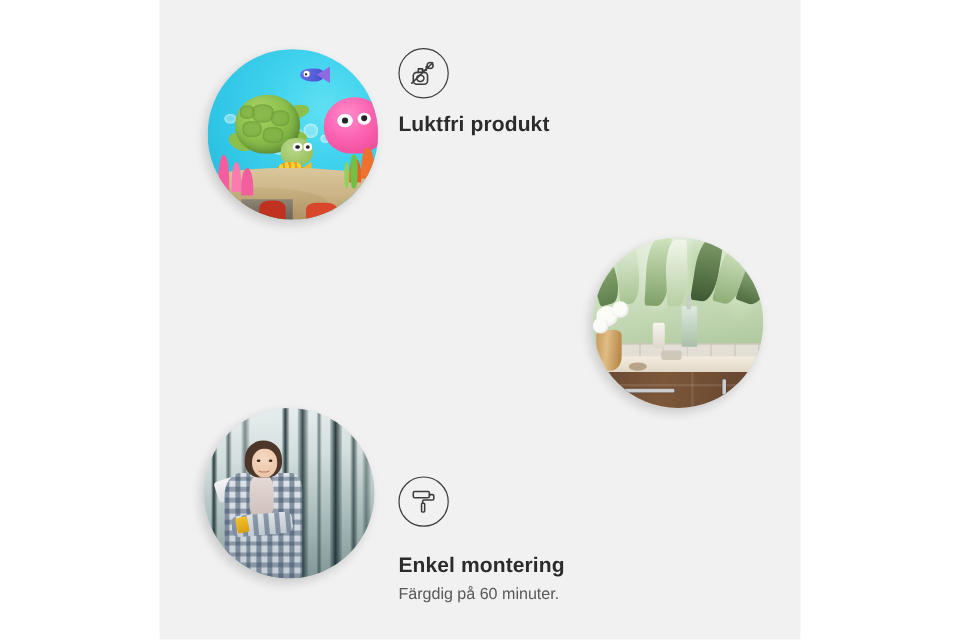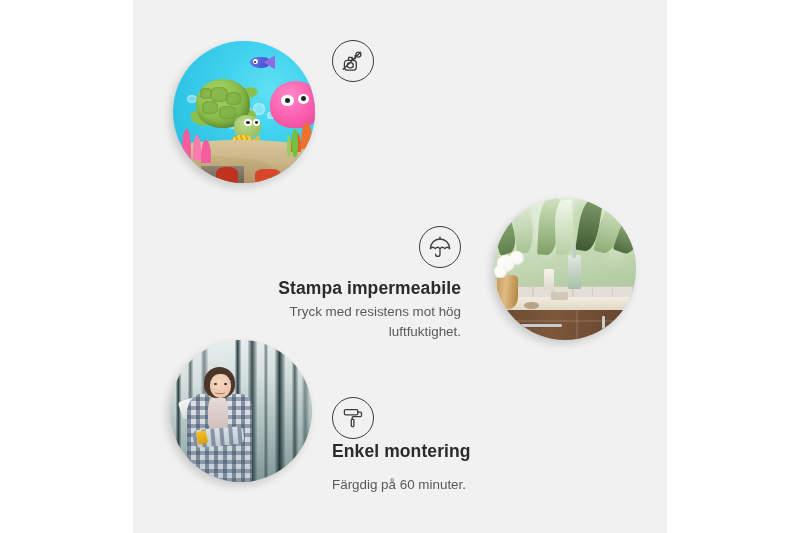--- a/index.html
+++ b/index.html
@@ -252,22 +252,22 @@
   #feature-odor { left: 332px; top: 40px; width: 296px; }
   #feature-odor .f-title { margin-top: 11px; }
   #feature-odor .f-body  { margin-top: 5px; }
 
   #feature-water { left: 216px; top: 226px; width: 245px; text-align: right; }
   #feature-water .f-icon { margin-left: auto; }
   #feature-water .f-title { margin-top: 10px; }
   #feature-water .f-body  { margin-top: 3px; }
 
   #feature-mount { left: 332px; top: 397px; width: 250px; }
-  #feature-mount .f-title { margin-top: 2px; }
-  #feature-mount .f-body  { margin-top: 13px; }
+  #feature-mount .f-title { margin-top: 22px; }
+  #feature-mount .f-body  { margin-top: 3px; }
 </style>
 </head>
 <body>
 
 <div id="stage">
 
   <div id="panel"></div>
 
   <div class="disc" id="disc-ocean">
     <div class="scene">
@@ -419,36 +419,23 @@
           <path d="M8.6 12.3V9.4h3.5v2.9"></path>
           <path d="M12.1 10.6h3.2"></path>
           <path d="M15.3 10.6v-3"></path>
           <circle cx="18.4" cy="6.6" r="2.5"></circle>
           <path d="M15.3 7.6h.9"></path>
           <ellipse cx="10.3" cy="17.3" rx="3" ry="2.6"></ellipse>
         </g>
         <line x1="3.2" y1="21.3" x2="20.6" y2="4.3" stroke="#3c3c3c" stroke-width="1.3" stroke-linecap="round"></line>
       </svg>
     </div>
+    <p class="f-title">Luktfri produkt</p>
   </div>
 
-  <div class="feature" id="feature-water">
-    <div class="f-icon">
-      <svg width="26" height="26" viewBox="0 0 26 26" aria-hidden="true">
-        <g fill="none" stroke="#3c3c3c" stroke-width="1.3" stroke-linecap="round" stroke-linejoin="round">
-          <path d="M3.4 14.6c0-5.3 4.3-9.6 9.6-9.6s9.6 4.3 9.6 9.6"></path>
-          <path d="M3.4 14.6c1.6-1.8 3.2-1.8 4.8 0 1.6-1.8 3.2-1.8 4.8 0 1.6-1.8 3.2-1.8 4.8 0 1.6-1.8 3.2-1.8 4.8 0"></path>
-          <path d="M13 5V3.2"></path>
-          <path d="M13 14.6v5.6c0 1.2-1 2.2-2.2 2.2s-2.2-1-2.2-2.2"></path>
-        </g>
-      </svg>
-    </div>
-    <p class="f-title">Stampa impermeabile</p>
-    <p class="f-body">Tryck med resistens mot hög luftfuktighet.</p>
-  </div>
 
   <div class="feature" id="feature-mount">
     <div class="f-icon">
       <svg width="26" height="26" viewBox="0 0 26 26" aria-hidden="true">
         <g fill="none" stroke="#3c3c3c" stroke-width="1.3" stroke-linecap="round" stroke-linejoin="round">
           <rect x="4.4" y="4.6" width="13.4" height="5.2" rx="1.2"></rect>
           <path d="M17.8 7.2h2.6c.6 0 1.1.5 1.1 1.1v2.3c0 .6-.5 1.1-1.1 1.1h-7.1c-.6 0-1.1.5-1.1 1.1v1.1"></path>
           <rect x="11.3" y="14.3" width="2.6" height="7.3" rx="0.8"></rect>
         </g>
       </svg>

